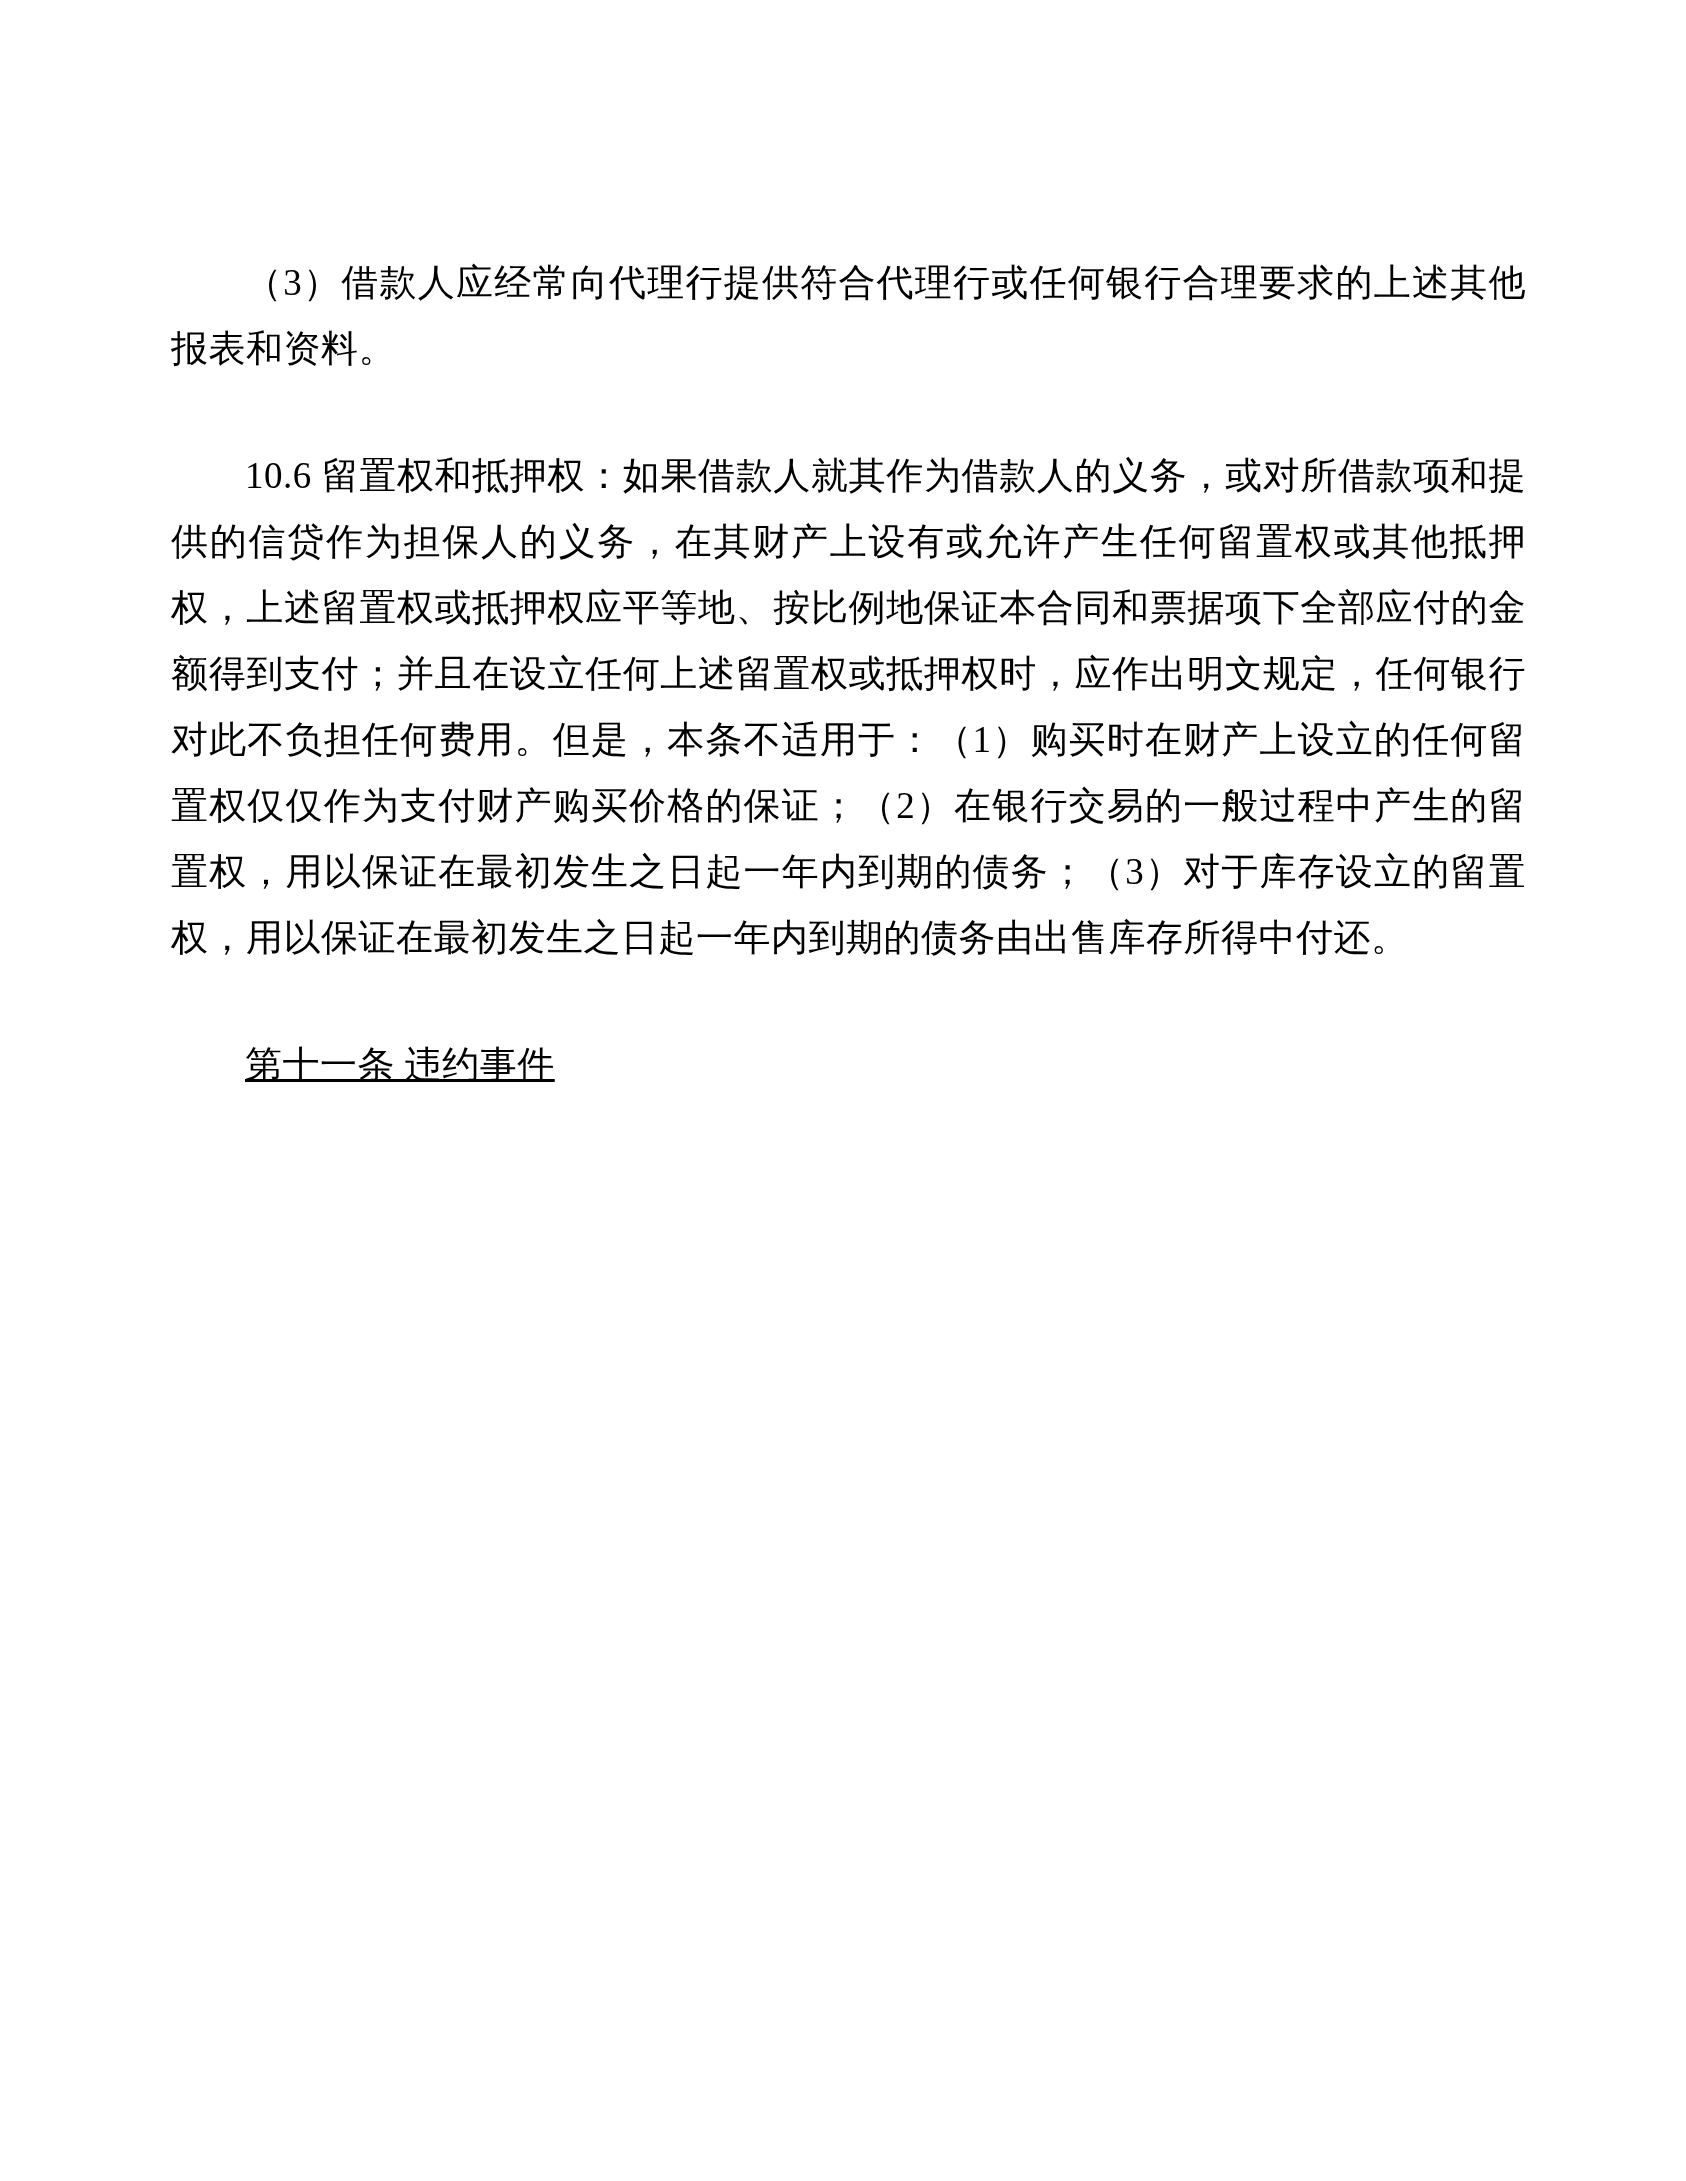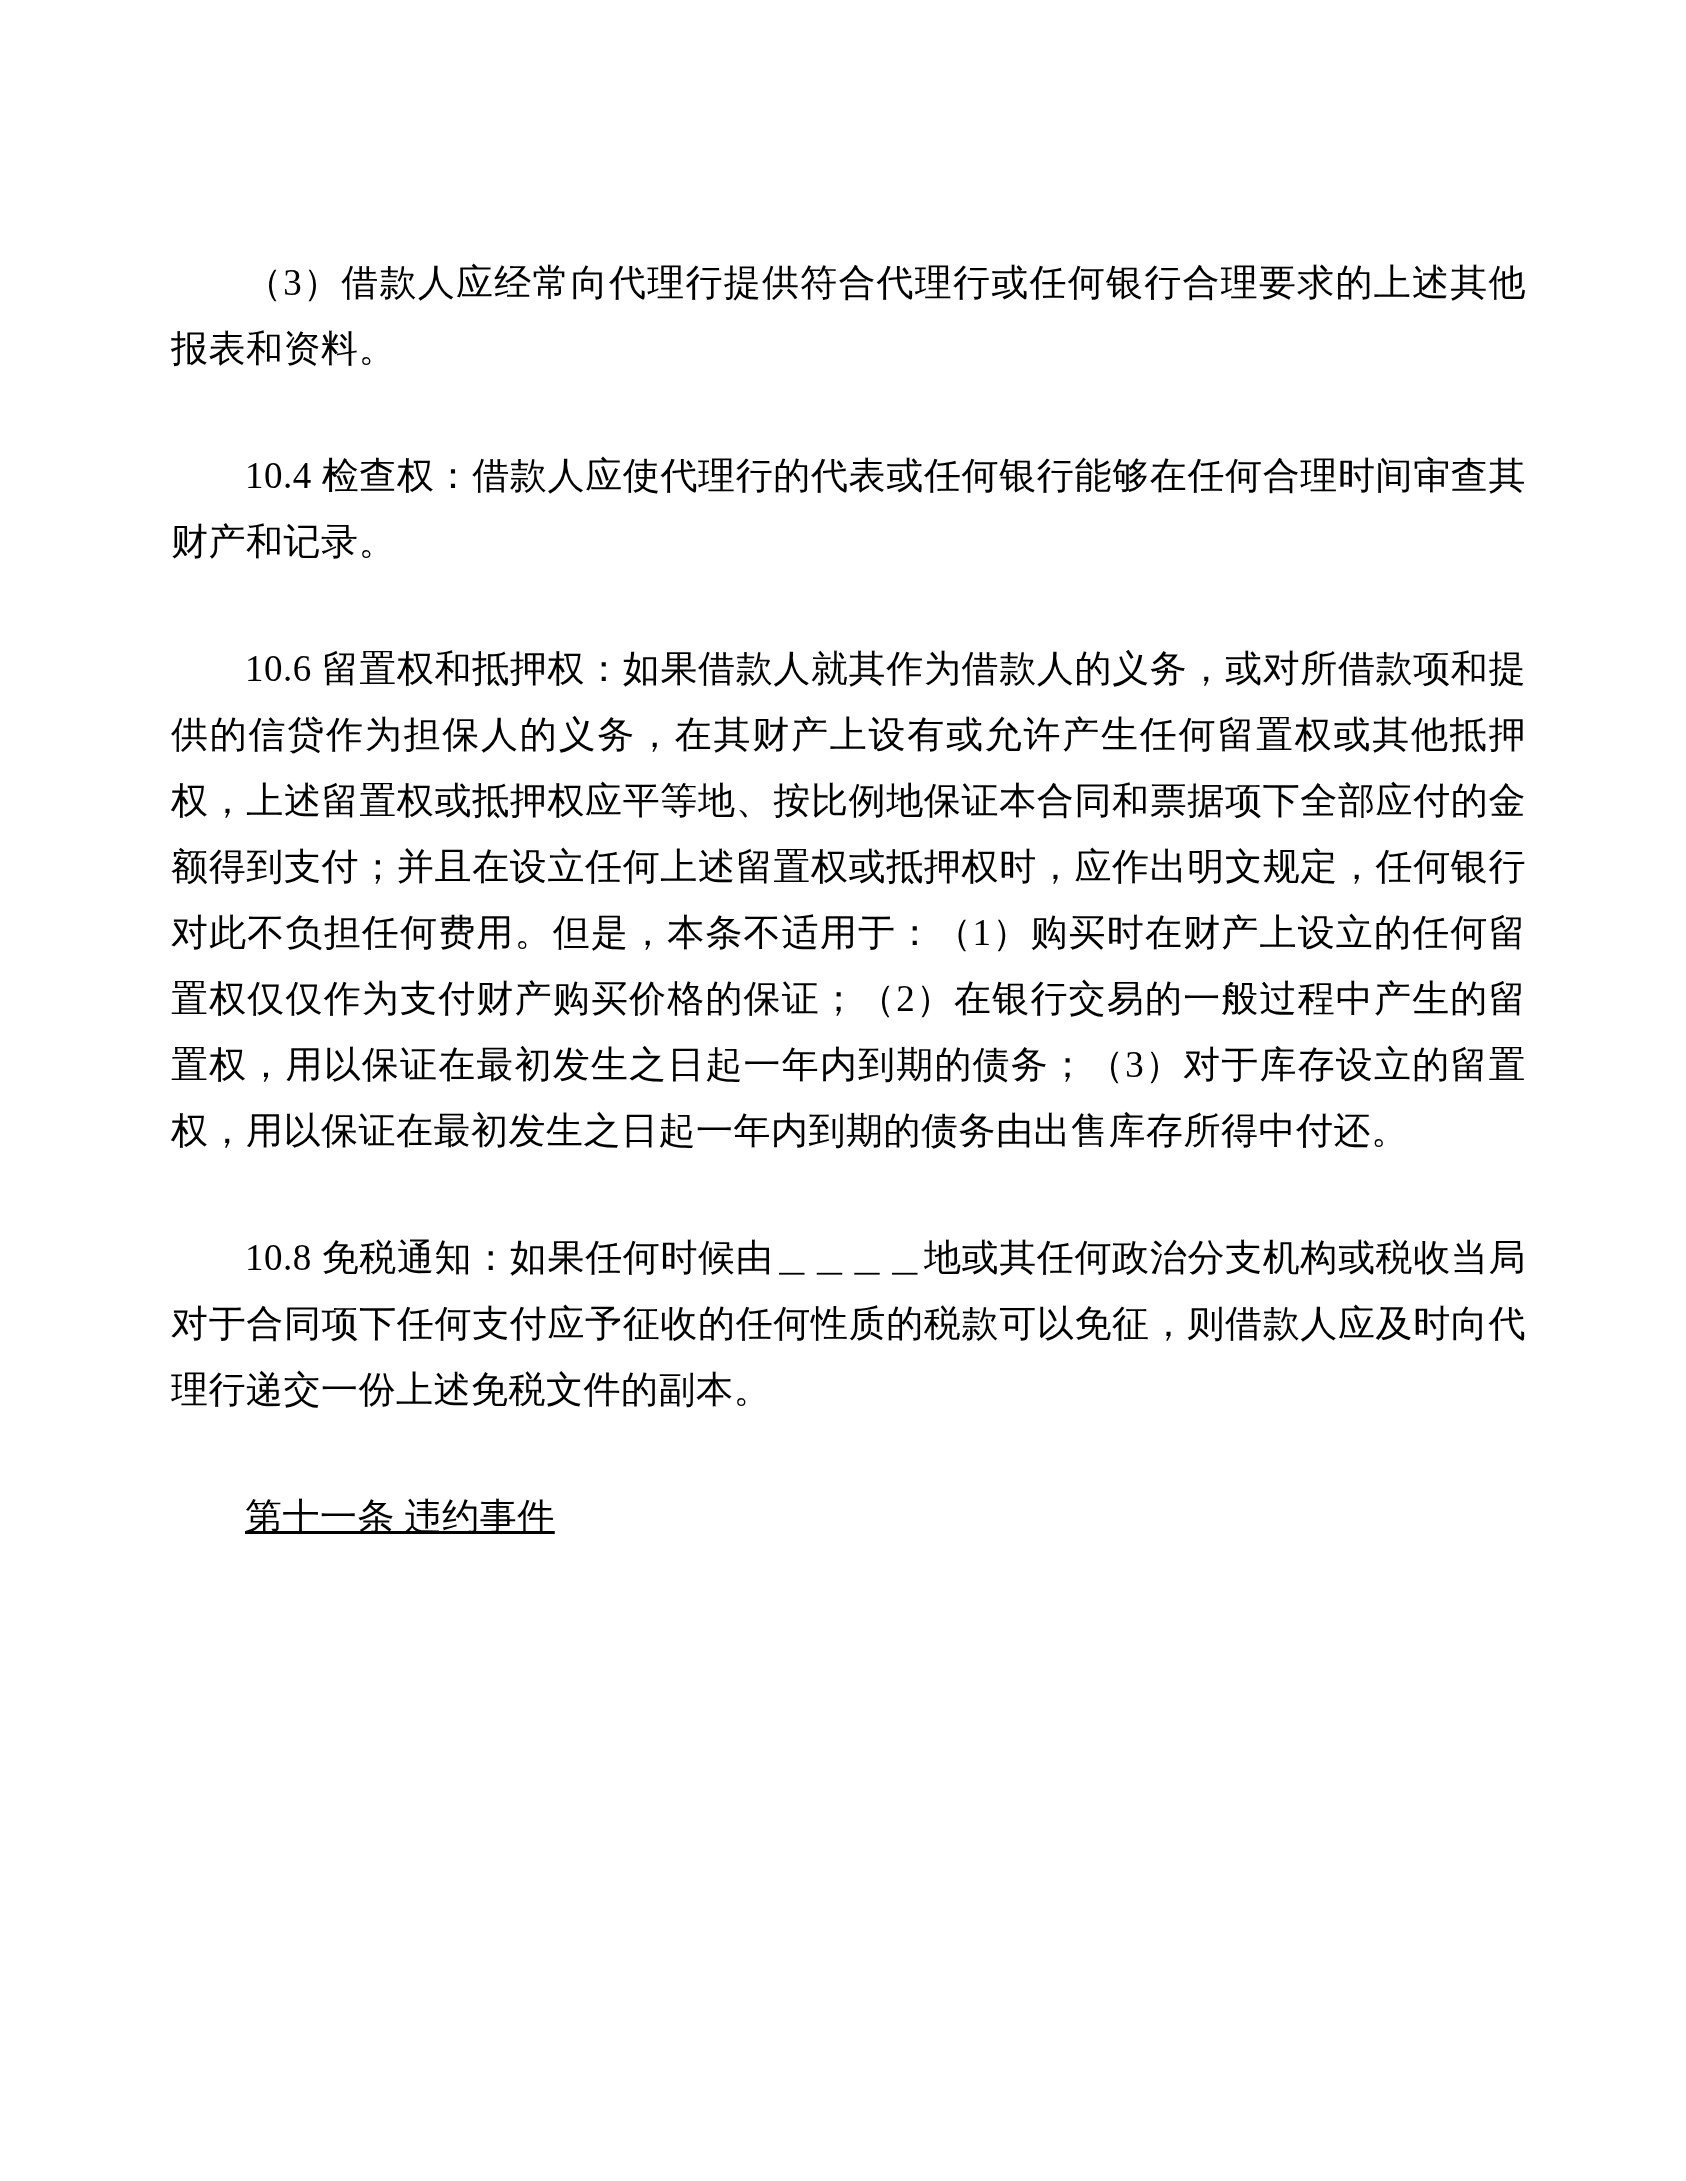--- a/index.html
+++ b/index.html
@@ -33,23 +33,21 @@
     margin-bottom: 0;
     text-decoration: underline;
   }
 </style>
 </head>
 <body>
 
 <div class="page">
   <p class="para">（3）借款人应经常向代理行提供符合代理行或任何银行合理要求的上述其他报表和资料。</p>
 
-  <p class="para">10.4 检查权：借款人应使代理行的代表或任何银行能够在任何合理时间审查其财产和记录。</p>
 
 
   <p class="para">10.6 留置权和抵押权：如果借款人就其作为借款人的义务，或对所借款项和提供的信贷作为担保人的义务，在其财产上设有或允许产生任何留置权或其他抵押权，上述留置权或抵押权应平等地、按比例地保证本合同和票据项下全部应付的金额得到支付；并且在设立任何上述留置权或抵押权时，应作出明文规定，任何银行对此不负担任何费用。但是，本条不适用于：（1）购买时在财产上设立的任何留置权仅仅作为支付财产购买价格的保证；（2）在银行交易的一般过程中产生的留置权，用以保证在最初发生之日起一年内到期的债务；（3）对于库存设立的留置权，用以保证在最初发生之日起一年内到期的债务由出售库存所得中付还。</p>
 
 
-  <p class="para">10.8 免税通知：如果任何时候由＿＿＿＿地或其任何政治分支机构或税收当局对于合同项下任何支付应予征收的任何性质的税款可以免征，则借款人应及时向代理行递交一份上述免税文件的副本。</p>
 
   <p class="para heading">第十一条 违约事件</p>
 </div>
 
 
 </body></html>

